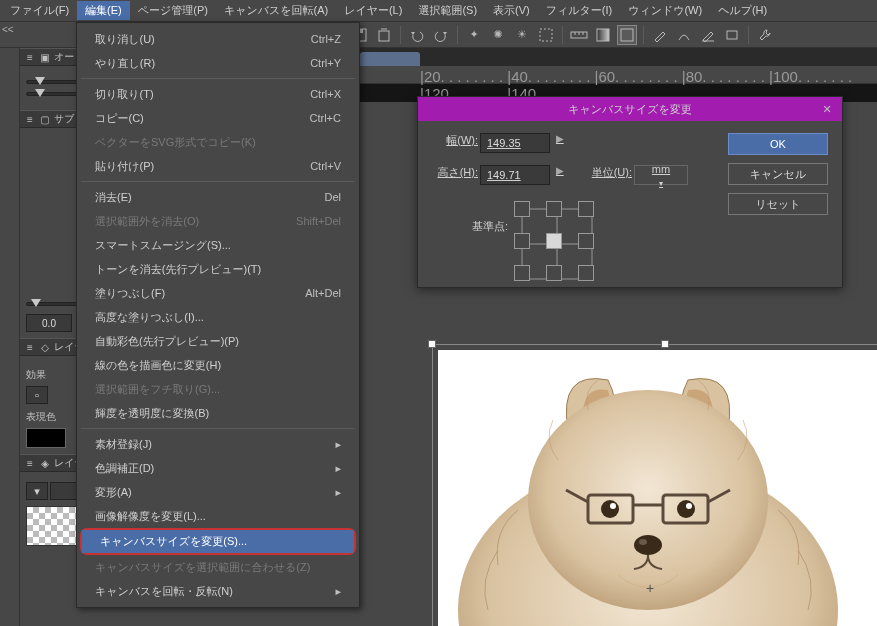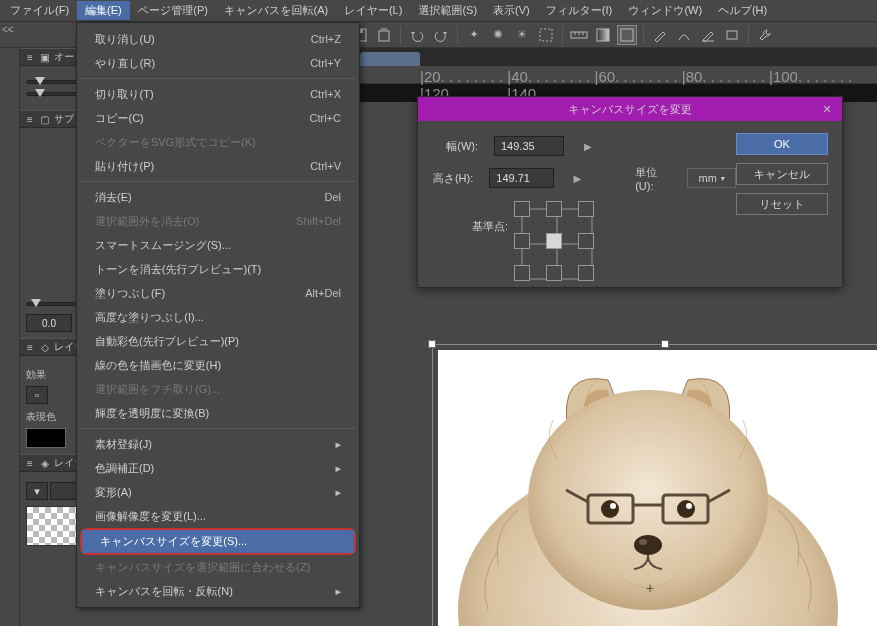--- a/index.html
+++ b/index.html
@@ -63,25 +63,25 @@
 
 
 .dialog { position:absolute; left:417px; top:96px; width:426px; height:192px; background:#474747; border:1px solid #2a2a2a; z-index:40; box-shadow:0 2px 10px rgba(0,0,0,0.5); }
 .dialog .titlebar { height:24px; background:#a21caf; display:flex; align-items:center; justify-content:center; position:relative; color:#d0d0d0; }
 .dialog .titlebar .close { position:absolute; right:6px; top:3px; width:18px; height:18px; display:flex; align-items:center; justify-content:center; color:#c0c0c0; }
 .dialog .body { padding:12px 14px; display:flex; }
 .dialog .left { flex:1; }
 .dialog .right { width:100px; display:flex; flex-direction:column; gap:8px; align-items:stretch; }
 .dbtn { height:22px; background:#474747; border:1px solid #777; color:#ddd; display:flex; align-items:center; justify-content:center; }
 .dbtn.primary { background:#4a6da8; border-color:#6a8dc8; color:#fff; }
-.frow { display:flex; align-items:center; gap:16px; height:26px; margin-bottom:6px; }
+.frow { display:flex; align-items:flex-start; gap:2px; height:26px; margin-bottom:6px;text-decoration:underline; }
 .frow .flab { width:46px; text-align:right; color:#d0d0d0; }
 .frow .fin { width:70px; height:20px; background:#3a3a3a; border:1px solid #222; color:#ddd; display:flex; align-items:center; padding:0 6px; }
 .frow .tri { color:#aaa; font-size:10px; padding:0 4px; }
-.frow .sel { width:54px; height:20px; background:#474747; border:1px solid #666; display:flex; align-items:center; justify-content:center; gap:4px; }
+.frow .sel { width:54px; height:20px; background:#474747; border:1px solid #666; display:flex; align-items:center; justify-content:center; gap:4px;flex-direction:column; }
 .anchor { display:flex; align-items:flex-start; gap:6px; margin-top:10px; margin-left:40px;}
 .anchor .alab { padding-top:18px; }
 .agrid { display:grid; grid-template-columns:repeat(3,18px); grid-template-rows:repeat(3,18px); gap:14px; }
 .agrid .ac { width:16px; height:16px; border:1px solid #999; background:#474747; }
 .agrid .ac.on { background:#d8d8d8; }
 
 
 svg { overflow:visible; }
 </style>
 </head>

